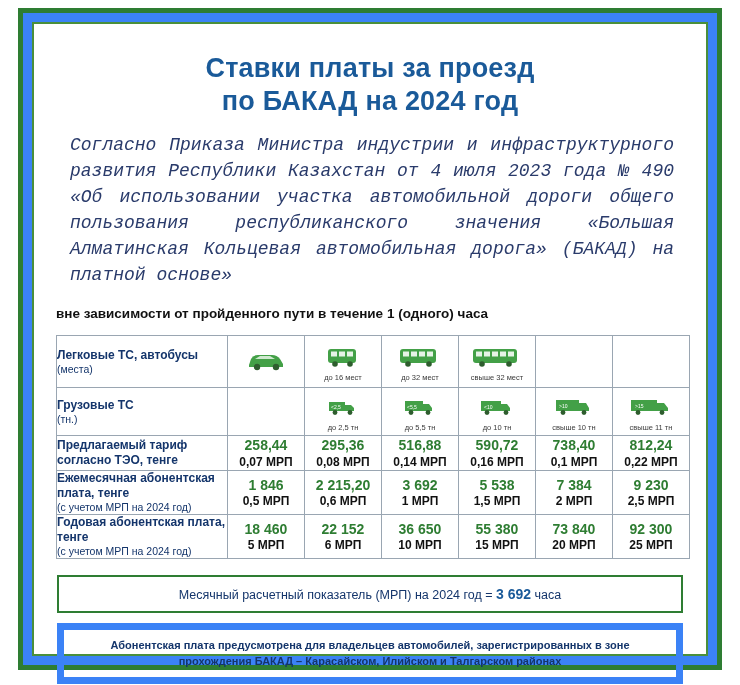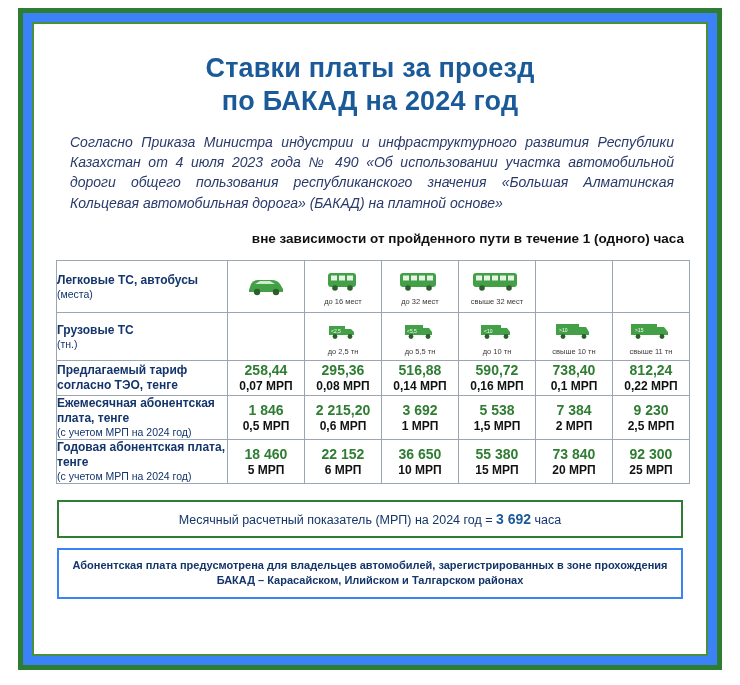--- a/index.html
+++ b/index.html
@@ -48,29 +48,29 @@
     line-height: 1.22;
     font-weight: bold;
     letter-spacing: 0.2px;
   }
   .title-line {
     display: block;
   }
   .lead {
     margin: 14px 10px 7px 14px;
     color: #2a3b6b;
-    font-size: 14px;
+    font-size: 18px;
     line-height: 1.45;
     font-style: italic;
     text-align: justify;
-    font-family: Liberation Sans, sans-serif;
+    font-family: Liberation Mono, monospace;
   }
   .subhead {
     margin-top: 18px;
-    text-align: right;
+    text-align: left;
     font-size: 13.5px;
     font-weight: bold;
     color: #111111;
   }
   table.rates {
     margin: 14px auto 16px auto;
     border-collapse: collapse;
     width: 626px;
     table-layout: fixed;
   }
@@ -138,21 +138,21 @@
     color: #14356b;
   }
   .note .mrp {
     color: #1a5a99;
     font-weight: bold;
     font-size: 14px;
   }
   .note2 {
     margin: 10px auto 0 auto;
     width: 626px;
-    border: 2px solid #3b82f6;
+    border: 7px solid #3b82f6;
     box-sizing: border-box;
     text-align: center;
     padding: 8px 10px;
     font-size: 11px;
     font-weight: bold;
     color: #14356b;
     line-height: 1.4;
   }
 </style>
 </head>

